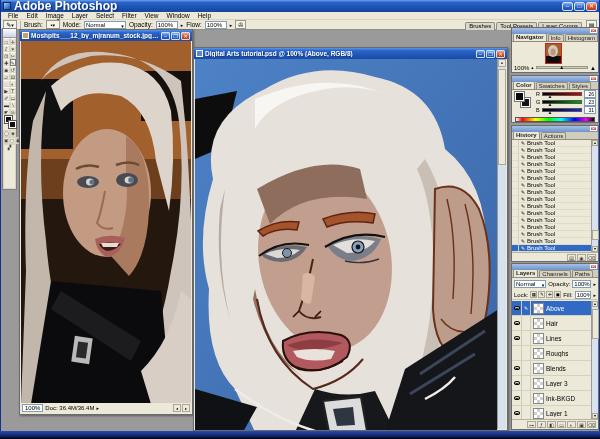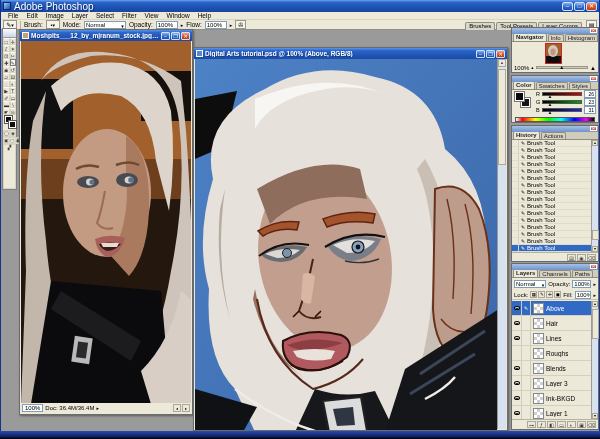--- a/index.html
+++ b/index.html
@@ -6,21 +6,21 @@
   *{box-sizing:border-box;font-family:"Liberation Sans",sans-serif;}
   .screen{position:relative;width:600px;height:439px;background:#000;overflow:hidden;}
   .appwin{position:absolute;left:0;top:0;width:600px;height:431px;background:#9a9a9a;
           border-left:1px solid #16318e;border-right:1px solid #16318e;}
   
   .xp-titlebar{position:absolute;left:0;top:0;width:100%;height:12px;
     background:linear-gradient(180deg,#6aa0ec 0%,#2a63c8 20%,#1d54b8 55%,#16469e 100%);
     display:flex;align-items:center;padding:0 2px;color:#fff;}
   .app-icon{width:8px;height:8px;background:linear-gradient(135deg,#9ecbff,#1b4fa0);
     border:1px solid #0c2d66;margin-right:3px;}
-  .xp-title{font-size:10px;font-weight:normal;text-shadow:1px 1px 1px #10306e;white-space:nowrap;}
+  .xp-title{font-size:12px;font-weight:bold;text-shadow:1px 1px 1px #10306e;white-space:nowrap;}
   .winbtns{margin-left:auto;display:flex;gap:1px;}
   .tbtn{width:11px;height:9px;border:1px solid #cfe0f7;border-radius:2px;color:#fff;
     font-size:6px;line-height:7px;text-align:center;
     background:linear-gradient(#86aff0,#2a63c8 60%,#1d4faf);}
   .tbtn.close{background:linear-gradient(#f2a48c,#dd5a2e 50%,#bc3a10);}
   .menubar{position:absolute;left:0;top:12px;width:100%;height:8px;background:#ece9d8;
     border-bottom:1px solid #d8d4c4;display:flex;align-items:center;padding-left:3px;}
   .menu-item{font-size:6.5px;line-height:8px;color:#000;padding:0 4px;white-space:nowrap;}
   .optionsbar{position:absolute;left:0;top:20px;width:100%;height:10px;background:#ece9d8;
     border-bottom:1px solid #918f82;display:flex;align-items:center;gap:3px;padding:0 2px;font-size:6.5px;color:#000;}

